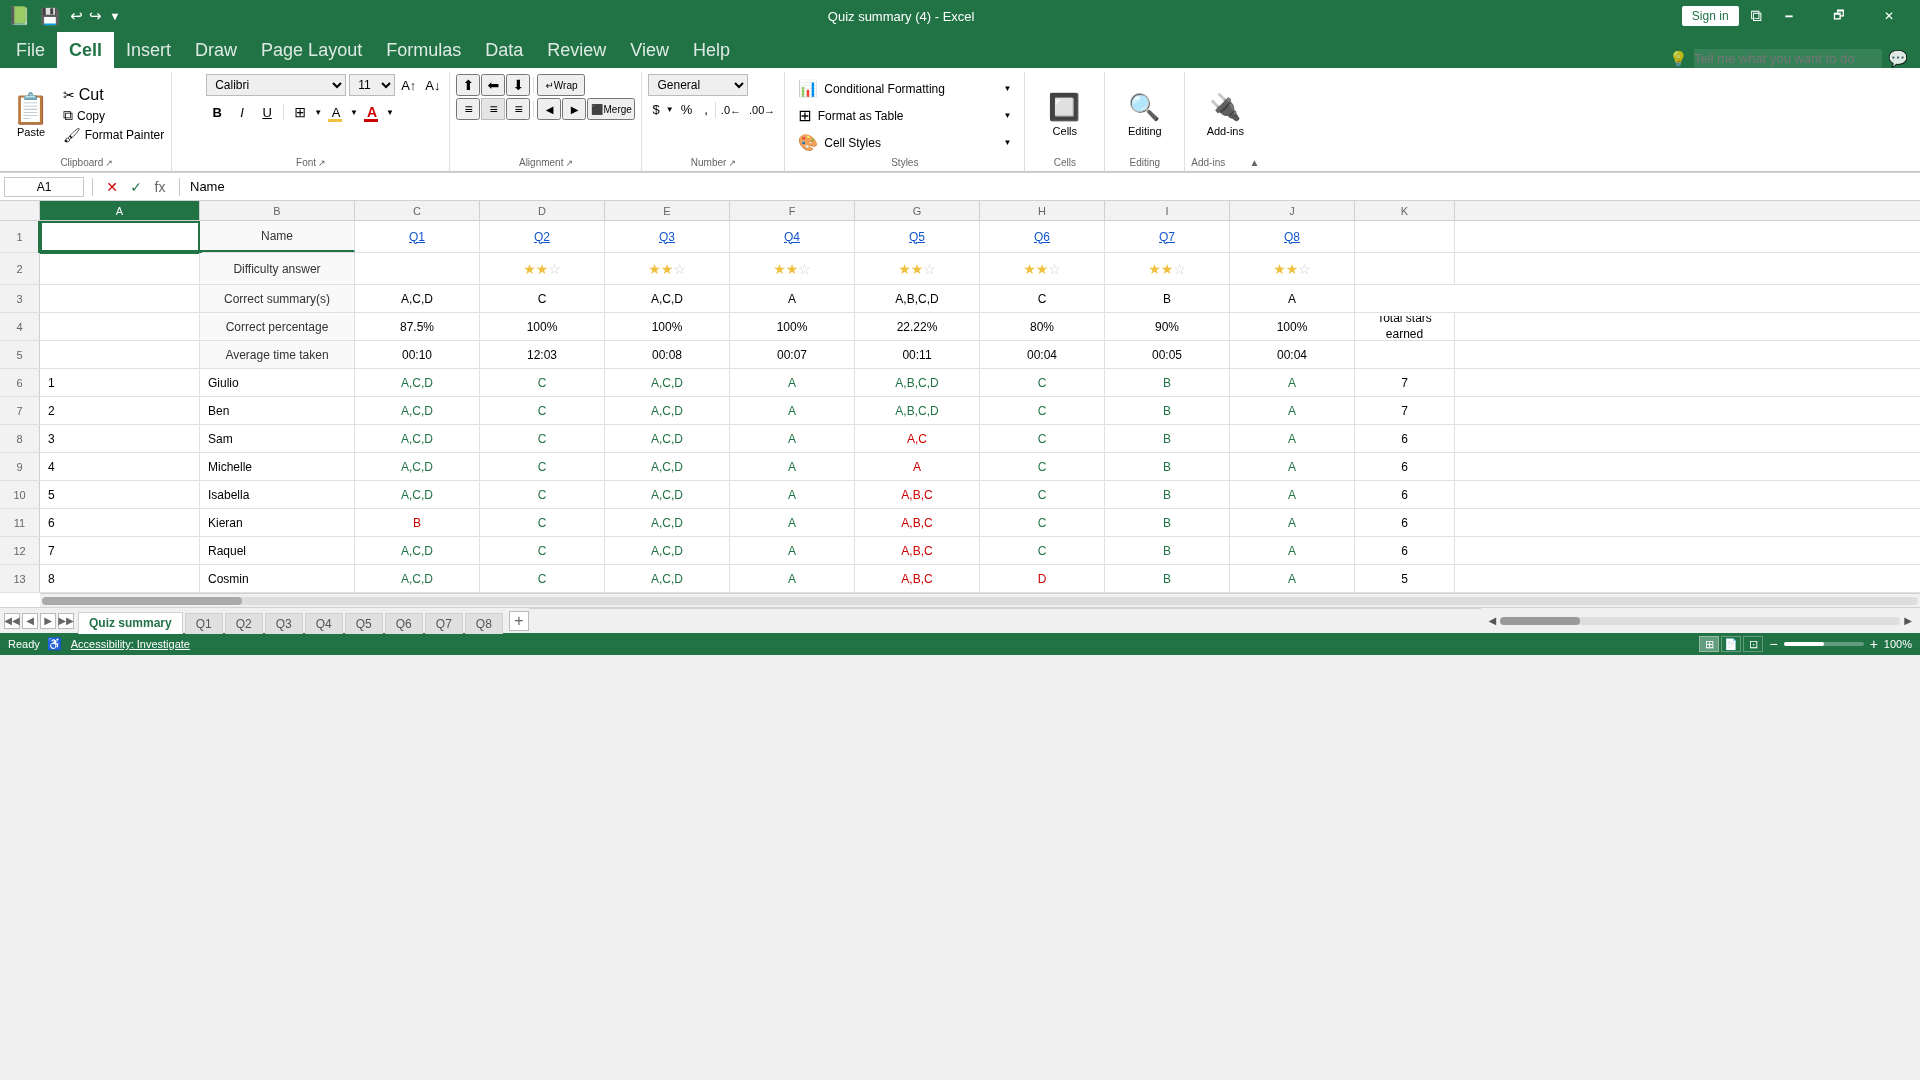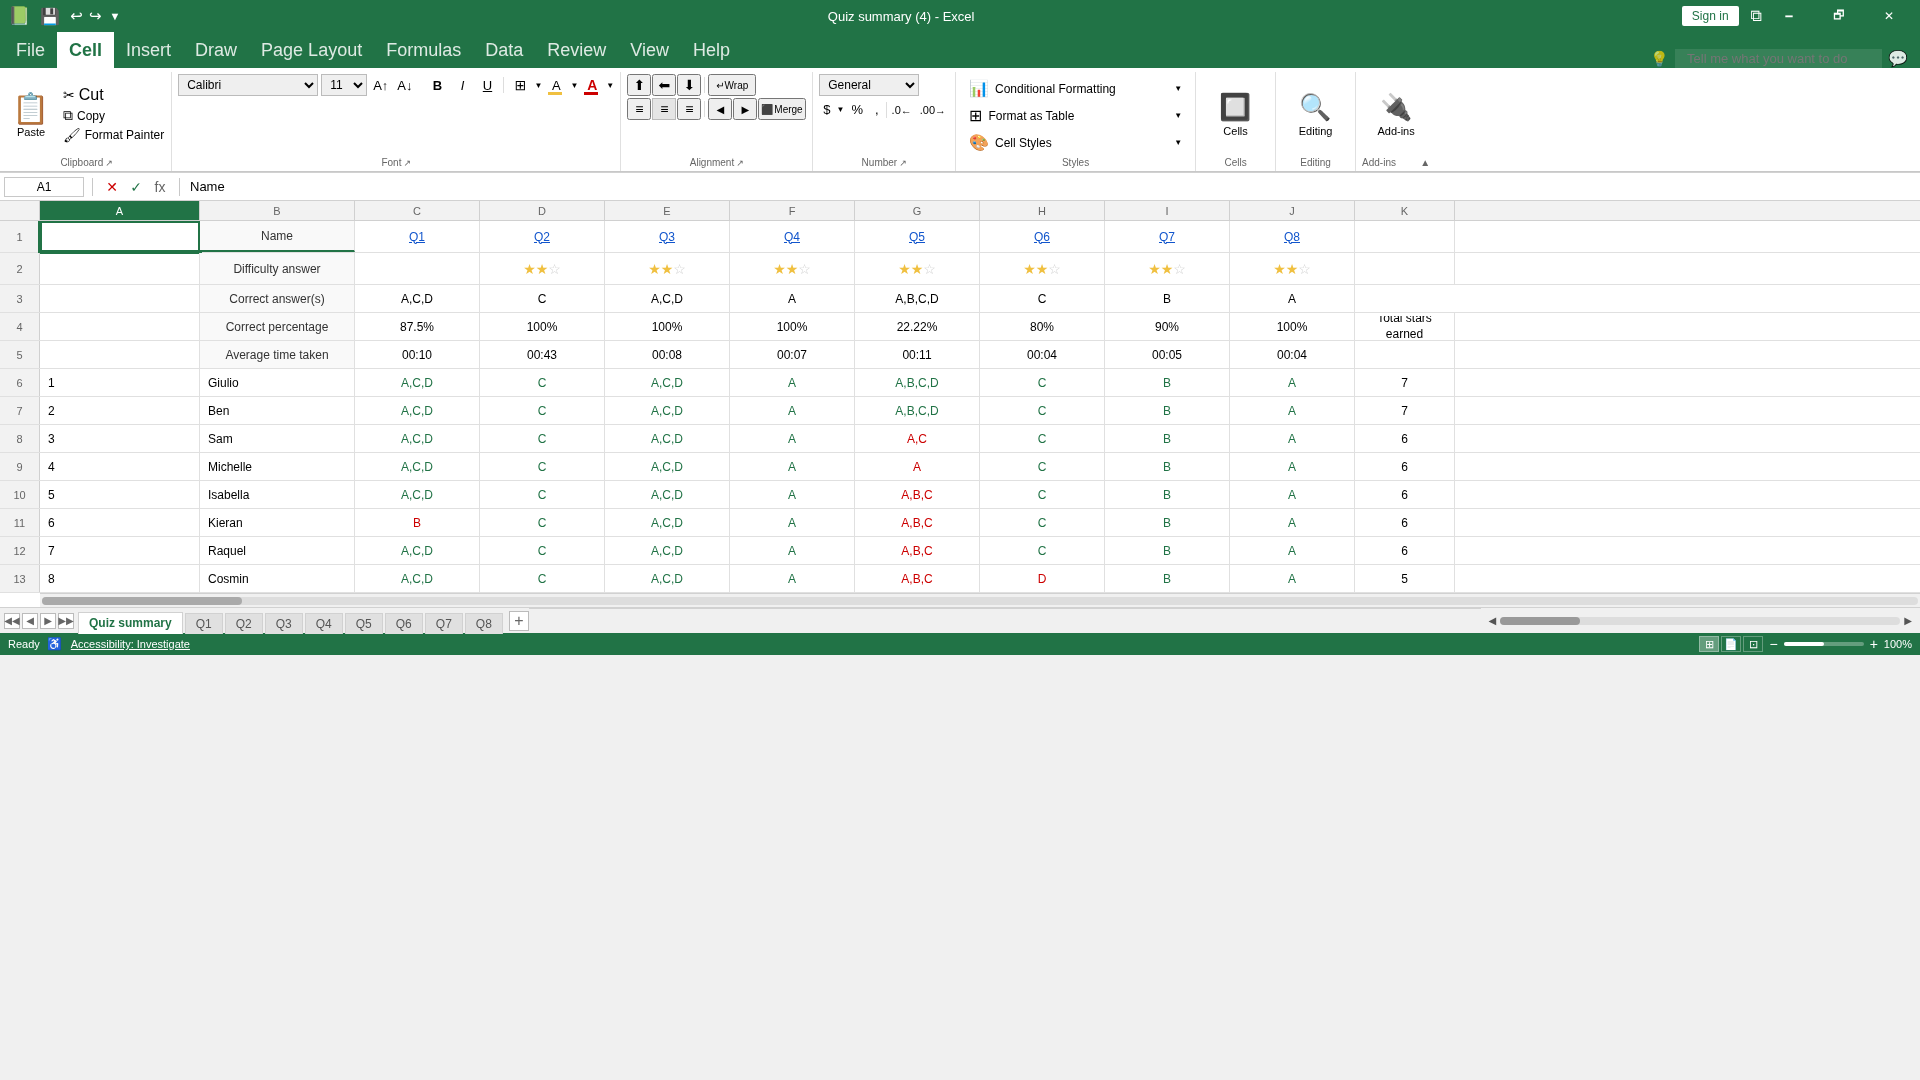--- a/index.html
+++ b/index.html
@@ -163,21 +163,21 @@
     <div class="ribbon-tab">Draw</div>
     <div class="ribbon-tab">Page Layout</div>
     <div class="ribbon-tab">Formulas</div>
     <div class="ribbon-tab">Data</div>
     <div class="ribbon-tab">Review</div>
     <div class="ribbon-tab">View</div>
     <div class="ribbon-tab">Help</div>
     <div style="flex:1"></div>
     <div style="display:flex;align-items:center;padding:0 12px;gap:6px;">
       <span style="color:rgba(255,255,255,0.7);font-size:15px;">💡</span>
-      <input class="tell-me-input" style="background: rgba(255, 255, 255, 0.1); border: none; outline: none; font-size: 13px; color: rgba(255, 255, 255, 0.85); width: 207px; padding: 2px 12px;" placeholder="Tell me what you want to do">
+      <input class="tell-me-input" style="background: rgba(255, 255, 255, 0.1); border: none; outline: none; font-size: 13px; color: rgba(255, 255, 255, 0.85); width: 188px; padding: 2px 0;" placeholder="Tell me what you want to do">
       <span style="color:rgba(255,255,255,0.85);font-size:16px;cursor:pointer;">💬</span>
     </div>
   </div>
 
   <div class="ribbon-content">
 
     <div class="ribbon-group clipboard-group">
       <div class="ribbon-group-content">
         <div class="paste-btn">
           <span style="font-size:30px;">📋</span>
@@ -198,21 +198,21 @@
           </div>
         </div>
       </div>
       <div class="ribbon-group-label">
         <span>Clipboard</span>
         <span class="ribbon-group-label-expander">↗</span>
       </div>
     </div>
 
     <div class="ribbon-group" style="min-width:200px;">
-      <div class="ribbon-group-content" style="flex-direction:row;gap:11px;align-items:flex-start;">
+      <div class="ribbon-group-content" style="flex-direction:column;gap:3px;align-items:flex-start;margin-left:28px;">
         <div class="font-row">
           <select class="font-select">
             <option>Calibri</option>
           </select>
           <select class="font-size-select">
             <option>11</option>
           </select>
           <span style="cursor:pointer;font-size:13px;padding:1px 3px;">A↑</span>
           <span style="cursor:pointer;font-size:13px;padding:1px 3px;">A↓</span>
         </div>
@@ -424,21 +424,21 @@
         <div class="cell col-j">
             <span class="star">★★</span>
             <span class="star-empty">☆</span>
           </div>
         <div class="cell col-k"></div>
       </div>
 
       <div class="grid-row" style="height:28px;">
         <div class="row-num">3</div>
         <div class="cell col-a"></div>
-        <div class="cell col-b header-cell">Correct answer(s)</div>
+        <div class="cell col-b header-cell">Correct summary(s)</div>
         <div class="cell col-c">A,C,D</div>
         <div class="cell col-d">C</div>
         <div class="cell col-e">A,C,D</div>
         <div class="cell col-f">A</div>
         <div class="cell col-g">A,B,C,D</div>
         <div class="cell col-h">C</div>
         <div class="cell col-i">B</div>
         <div class="cell col-j">A</div>
         <div class="cell col-k" style="font-size:11px;text-align:center;line-height:1.3;margin-top:31px;">
           <div class="total-stars-cell">Total stars<br>earned</div>
@@ -458,21 +458,21 @@
         <div class="cell col-i">90%</div>
         <div class="cell col-j">100%</div>
         <div class="cell col-k"></div>
       </div>
 
       <div class="grid-row" style="height:28px;">
         <div class="row-num">5</div>
         <div class="cell col-a"></div>
         <div class="cell col-b header-cell">Average time taken</div>
         <div class="cell col-c">00:10</div>
-        <div class="cell col-d">00:43</div>
+        <div class="cell col-d">12:03</div>
         <div class="cell col-e">00:08</div>
         <div class="cell col-f">00:07</div>
         <div class="cell col-g">00:11</div>
         <div class="cell col-h">00:04</div>
         <div class="cell col-i">00:05</div>
         <div class="cell col-j">00:04</div>
         <div class="cell col-k"></div>
       </div>
 
       <div class="grid-row" style="height:28px;">

